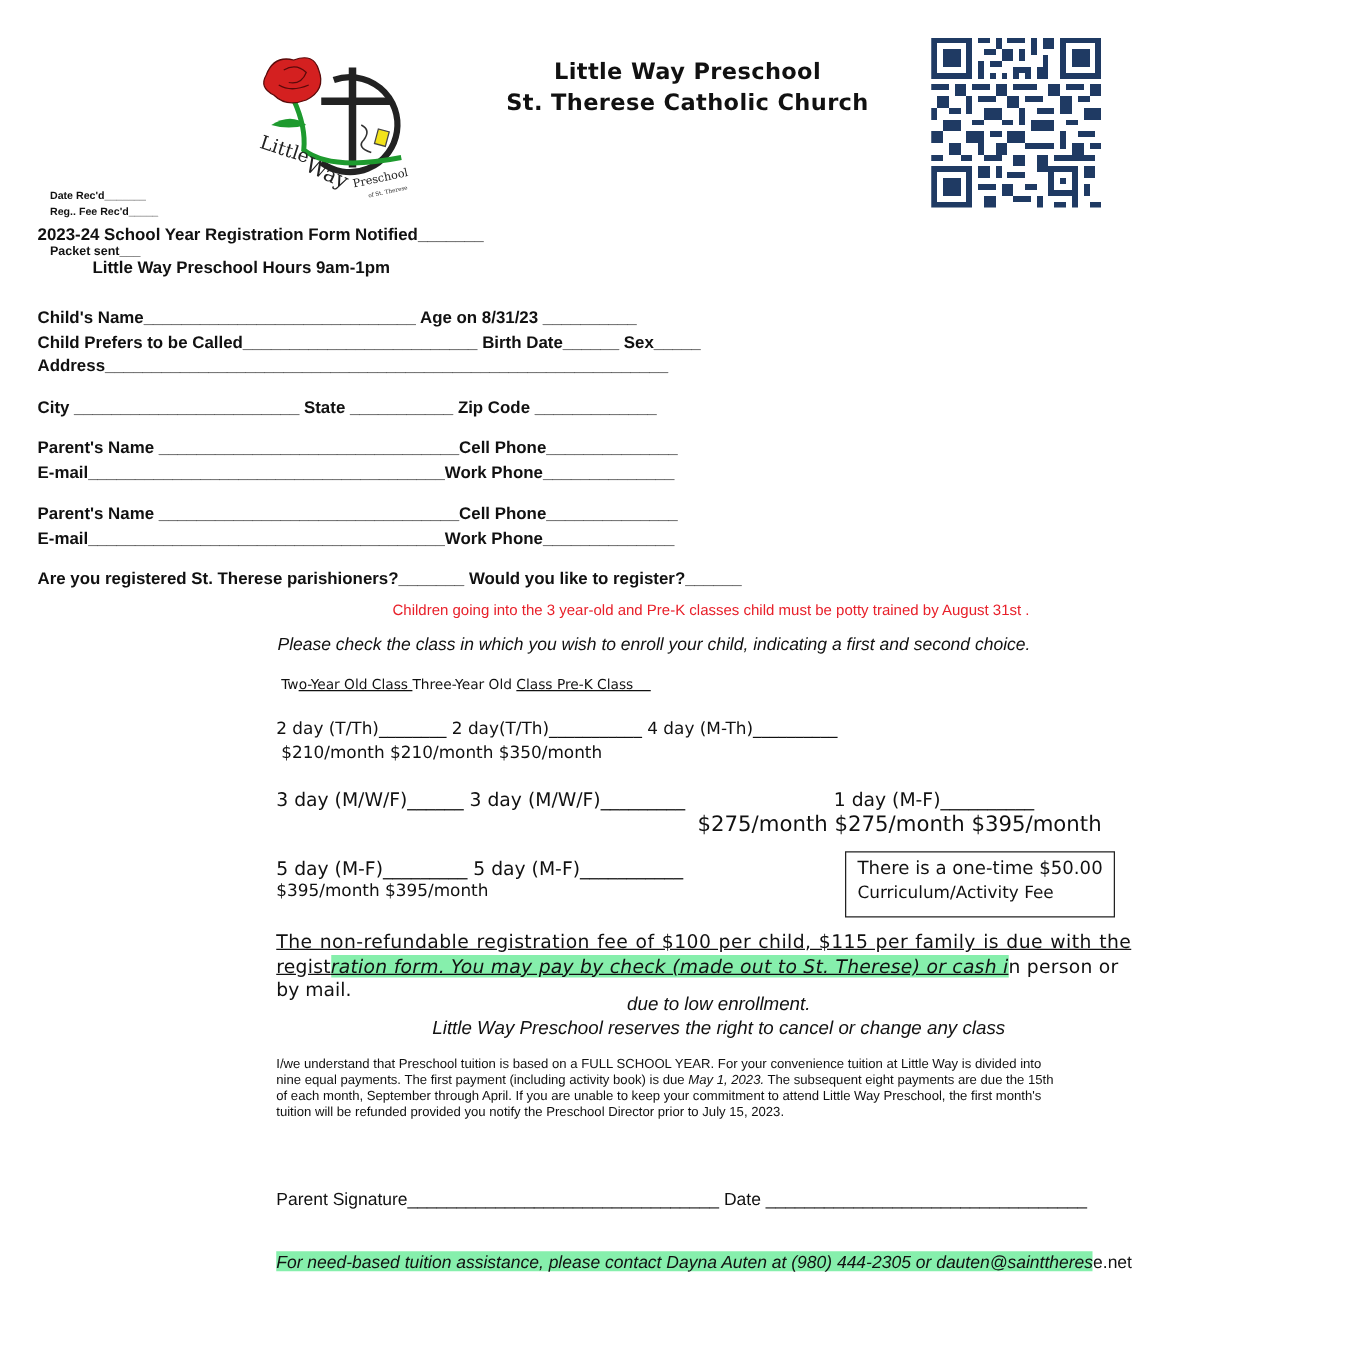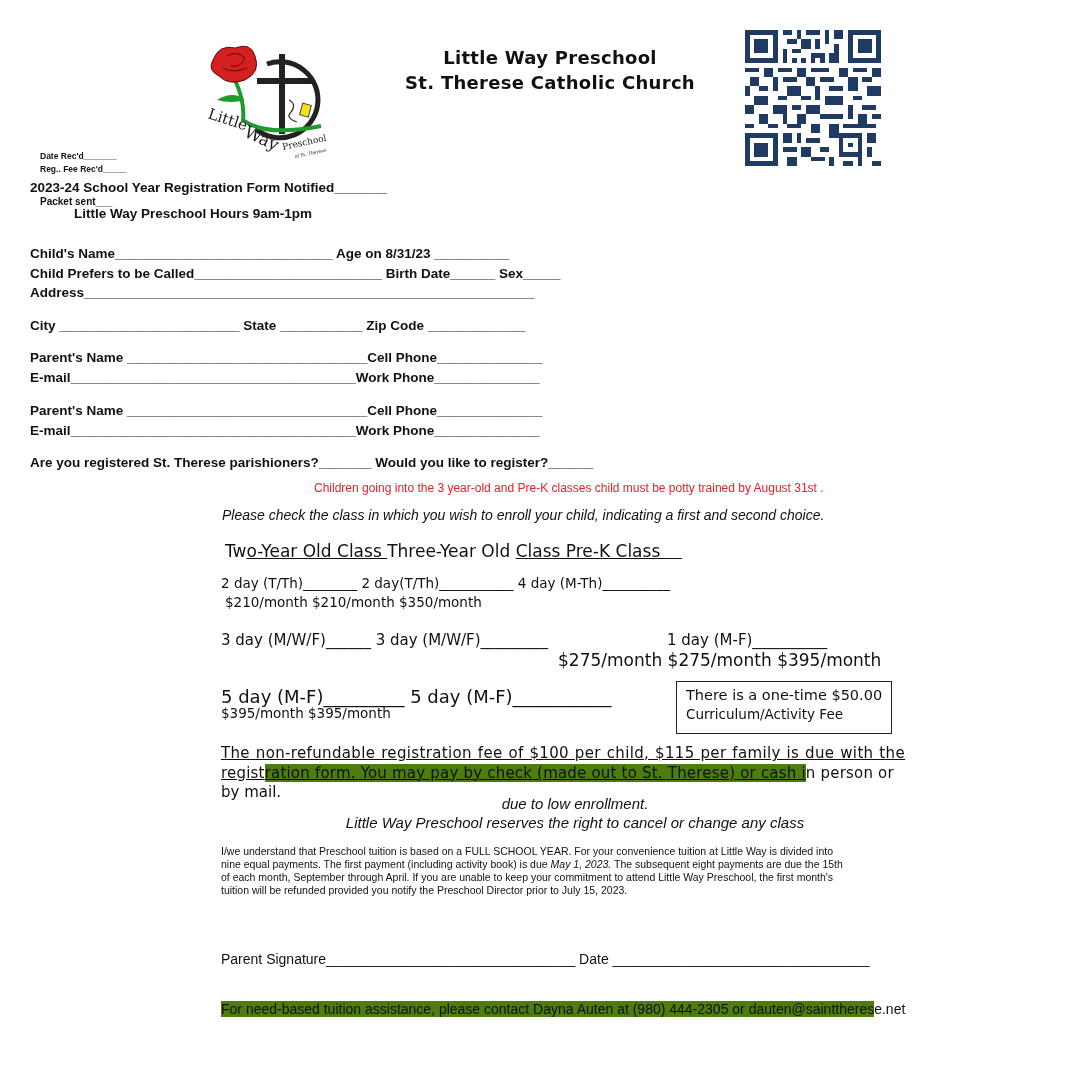--- a/index.html
+++ b/index.html
@@ -5,21 +5,21 @@
   html, body { margin: 0; padding: 0; background: #ffffff; }
   body { width: 1080px; height: 1080px; position: relative; overflow: hidden; color: #111; font-family: "DejaVu Sans", sans-serif; }
   .abs { position: absolute; white-space: nowrap; }
   .title { font-family: "DejaVu Sans", sans-serif; font-weight: bold; font-size: 18px; text-align: center; letter-spacing: 0.3px; line-height: 25px; }
   .tiny { font-size: 8.5px; font-weight: bold; font-family: "Liberation Sans", sans-serif; padding-left: 10px; }
   .hdr { font-size: 13.5px; font-weight: bold; font-family: "Liberation Sans", sans-serif; }
   .field { font-size: 13.5px; font-weight: bold; font-family: "Liberation Sans", sans-serif; }
   .red { color: #e8202a; font-size: 12px; font-family: "Liberation Sans", sans-serif; }
   .ital { font-style: italic; }
   .u { text-decoration: underline; }
-  .hl { background: #4d7c0f; }
+  .hl { background: #86efac; font-style: italic; }
   .box { position: absolute; border: 1px solid #222; }
   .qr { position: absolute; left: 745px; top: 30px; width: 136px; height: 136px; }
   .logo { position: absolute; left: 205px; top: 42px; width: 130px; height: 120px; }
 </style>
 </head>
 <body>
 
 <div class="logo">
   <svg width="130" height="120" viewBox="0 0 130 120">
 
@@ -158,32 +158,32 @@
 
 <div class="abs field" style="left:30px; top:403px;">Parent's Name ________________________________Cell Phone______________</div>
 <div class="abs field" style="left:30px; top:423px;">E-mail______________________________________Work Phone______________</div>
 
 <div class="abs field" style="left:30px; top:455px;">Are you registered St. Therese parishioners?_______ Would you like to register?______</div>
 
 <div class="abs red" style="left:314px; top:481px;">Children going into the 3 year-old and Pre-K classes child must be potty trained by August 31st .</div>
 
 <div class="abs ital" style="left:222px; top:507px; font-family:'Liberation Sans', sans-serif; font-size:14px;">Please check the class in which you wish to enroll your child, indicating a first and second choice.</div>
 
-<div class="abs" style="left:225px; top:541px; font-family:'DejaVu Sans', sans-serif; font-size:17px;">
+<div class="abs" style="left:225px; top:541px; font-family:'DejaVu Sans', sans-serif; font-size:11px;">
   <span>Tw</span><span class="u">o-Year Old Class </span><span>Three-Year Old </span><span class="u" style="white-space:pre;">Class Pre-K Class    </span>
 </div>
 
 <div class="abs" style="left:221px; top:575px; font-family:'DejaVu Sans', sans-serif; font-size:13.5px;">2 day (T/Th)________ 2 day(T/Th)___________ 4 day (M-Th)__________</div>
 <div class="abs" style="left:225px; top:594px; font-family:'DejaVu Sans', sans-serif; font-size:13.5px;">$210/month $210/month $350/month</div>
 
 <div class="abs" style="left:221px; top:631px; font-family:'DejaVu Sans', sans-serif; font-size:15px;">3 day (M/W/F)______ 3 day (M/W/F)_________</div>
 <div class="abs" style="left:667px; top:631px; font-family:'DejaVu Sans', sans-serif; font-size:15px;">1 day (M-F)__________</div>
 <div class="abs" style="left:558px; top:650px; font-family:'DejaVu Sans', sans-serif; font-size:17px;">$275/month $275/month $395/month</div>
 
-<div class="abs" style="left:221px; top:686px; font-family:'DejaVu Sans', sans-serif; font-size:18px;">5 day (M-F)_________ 5 day (M-F)___________</div>
+<div class="abs" style="left:221px; top:686px; font-family:'DejaVu Sans', sans-serif; font-size:15px;">5 day (M-F)_________ 5 day (M-F)___________</div>
 <div class="abs" style="left:221px; top:705px; font-family:'DejaVu Sans', sans-serif; font-size:13.5px;">$395/month $395/month</div>
 
 <div class="box" style="left:676px; top:681px; width:214px; height:51px;">
   <div style="position:absolute; left:9px; top:5px; font-family:'DejaVu Sans', sans-serif; font-size:14.5px; white-space:nowrap;">There is a one-time $50.00</div>
   <div style="position:absolute; left:9px; top:24px; font-family:'DejaVu Sans', sans-serif; font-size:13.5px; white-space:nowrap;">Curriculum/Activity Fee</div>
 </div>
 
 <div class="abs" style="left:221px; top:744px; width:684px; font-family:'DejaVu Sans', sans-serif; font-size:15px; line-height:19.5px; white-space:normal;">
   <div class="u" style="text-align:justify; text-align-last:justify; white-space:nowrap; letter-spacing:0.35px;">The non-refundable registration fee of $100 per child, $115 per family is due with the</div>
   <div style="white-space:nowrap; letter-spacing:0.2px;"><span class="u">regist</span><span class="u hl">ration form. You may pay by check (made out to St. Therese) or cash i</span><span>n person or</span></div>

